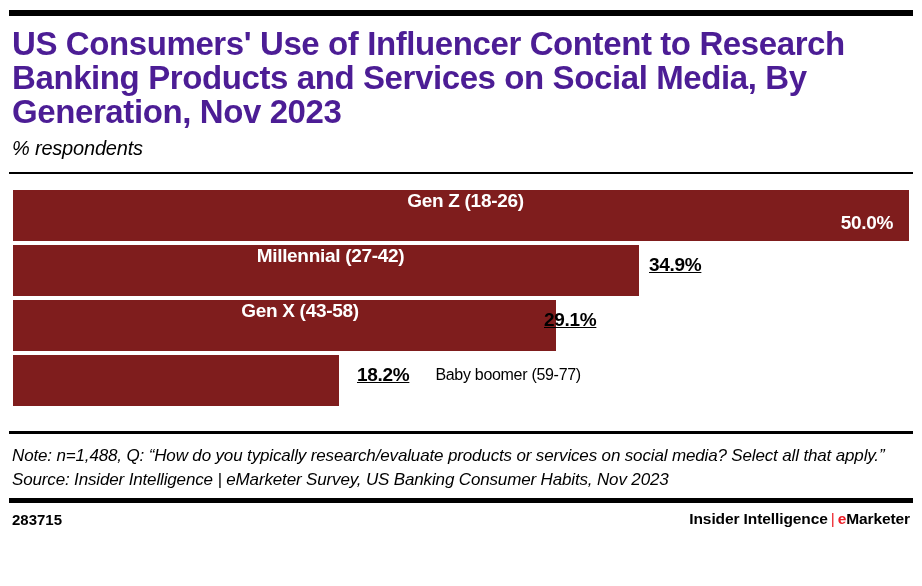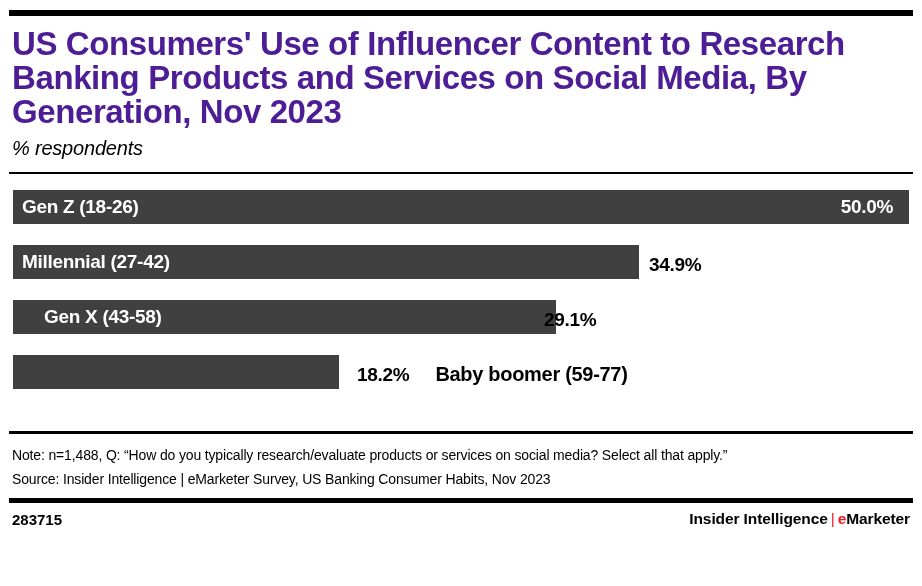--- a/index.html
+++ b/index.html
@@ -71,24 +71,25 @@
   }
   .bar-row {
     position: relative;
     height: 39px;
     margin-bottom: 16px;
   }
   .bar {
     position: absolute;
     left: 4px;
     top: 0;
-    height: 34px;
-    background: #404040;
+    height: 51px;
+    background: #7f1d1d;
     display: flex;
     align-items: center;
+    flex-direction: column;
   }
   .bar-inner-label {
     color: #ffffff;
     font-size: 19px;
     font-weight: bold;
     padding-left: 9px;
     letter-spacing: -0.3px;
     white-space: nowrap;
   }
   .bar-inner-value {
@@ -106,36 +107,38 @@
     height: 39px;
     display: flex;
     align-items: center;
     white-space: nowrap;
   }
   .value-out {
     font-size: 19px;
     font-weight: bold;
     color: #000000;
     letter-spacing: -0.3px;
+    text-decoration: underline;
   }
   .label-out {
-    font-size: 20px;
-    font-weight: bold;
+    font-size: 16px;
+    font-weight: normal;
     color: #000000;
     letter-spacing: -0.3px;
     margin-left: 26px;
   }
 
   
   .notes {
     margin-top: 11px;
   }
   .note-text, .source-text {
-    font-size: 14px;
+    font-size: 17px;
     line-height: 21px;
+    font-style: italic;
     color: #000000;
     margin: 5px 0 0 3px;
     letter-spacing: -0.15px;
   }
   .source-text {
     margin-top: 3px;
   }
 
   
   .footer {

